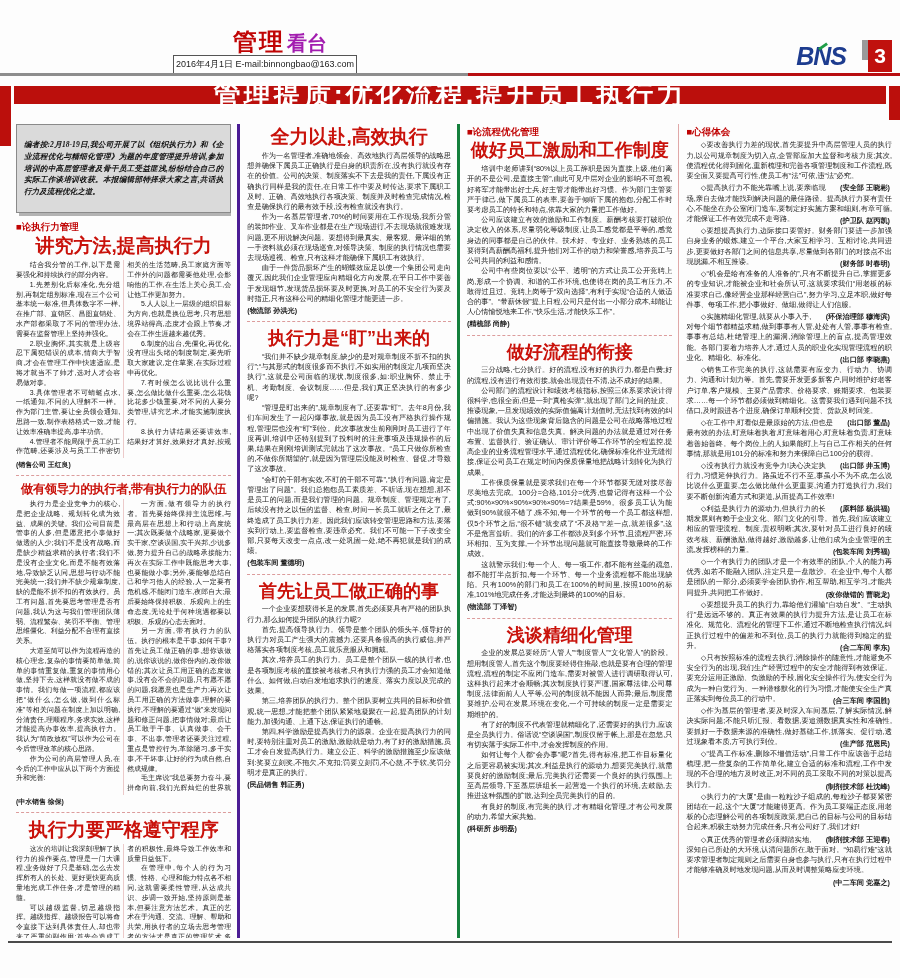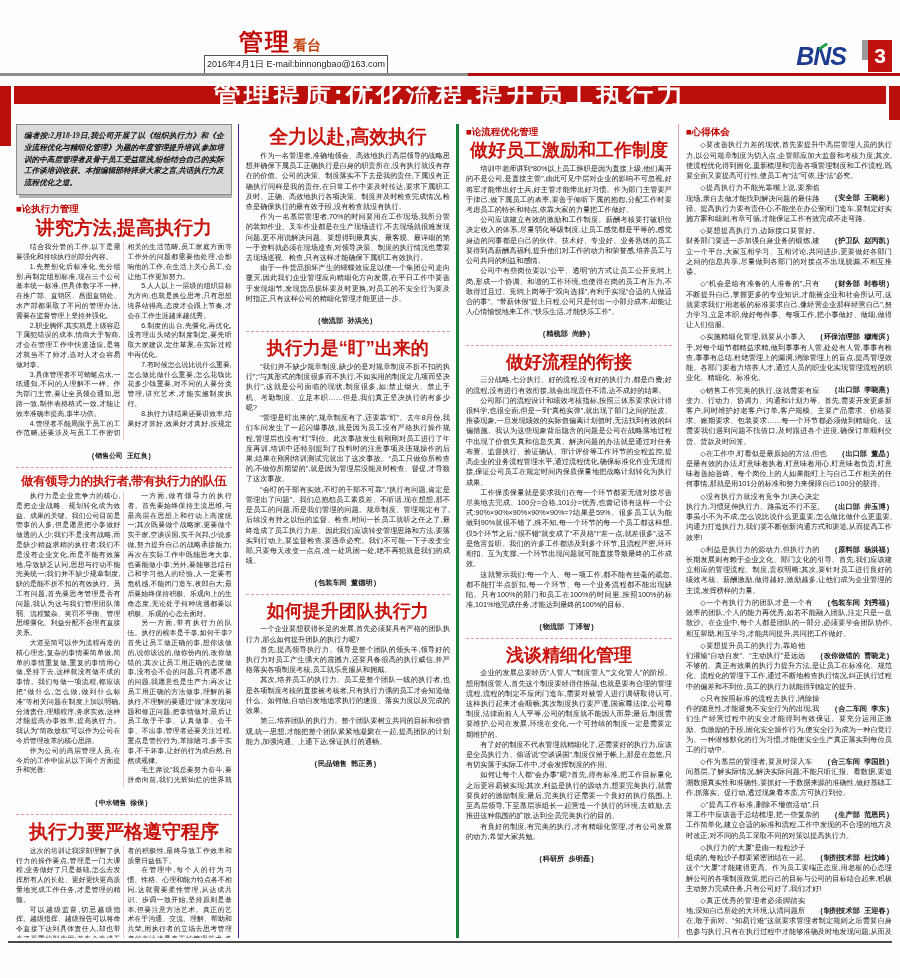--- a/index.html
+++ b/index.html
@@ -1,22 +1,22 @@
 <!DOCTYPE html>
 <html><head>
 <meta charset="utf-8">
 <style>
   html,body{margin:0;padding:0;background:#e9e9e9;}
   .page{position:relative;width:900px;height:978px;background:#fdfdfd;margin:0 auto;overflow:hidden;
         font-family:"Liberation Sans","DejaVu Sans",sans-serif;color:#1a1a1a;}
   
   .masthead{position:absolute;left:190px;top:26px;width:180px;text-align:center;}
   .mast-main{font-size:24px;font-weight:bold;color:#c00404;letter-spacing:2px;}
-  .mast-sub{font-size:14px;font-weight:bold;color:#c2410c;margin-left:2px;}
-  .dateline{position:absolute;left:204px;top:55px;width:182px;border:1px solid #555;
+  .mast-sub{font-size:20px;font-weight:bold;color:#a21caf;margin-left:2px;}
+  .dateline{position:absolute;left:173px;top:55px;width:182px;border:1px solid #555;
             font-size:9px;text-align:center;padding:2px 0;background:#fff;color:#222;}
   .logo{position:absolute;right:54px;top:42px;font-size:25px;font-weight:bold;font-style:italic;
         color:#1d3c8f;letter-spacing:-1px;}
   .logo .accent{position:absolute;left:22px;top:3px;width:10px;height:3px;background:#1f9e48;transform:rotate(-35deg);}
   .pagenum{position:absolute;right:8px;top:40px;width:30px;height:32px;display:flex;}
   .pagenum .grey{width:6px;height:20px;background:#9a9a9a;}
   .pagenum .red{flex:1;background:#c0110e;color:#fff;font-size:21px;font-weight:bold;
                 display:flex;align-items:center;justify-content:center;}
   .header-rule{position:absolute;left:0;right:0;top:73px;height:3px;
                background:linear-gradient(to right,#8d8d8d 0 52%,#b80d10 52% 100%);}
@@ -24,37 +24,37 @@
   .banner{position:absolute;left:14px;right:14px;top:86px;height:18px;background:#bb0f0c;
           color:#fff;display:flex;align-items:center;justify-content:center;}
   .banner-title{font-size:27px;font-weight:bold;letter-spacing:3px;}
   .edgebar{position:absolute;background:#bb0f0c;top:86px;width:11px;}
   .edgebar.left{left:0;height:60px;}
   .edgebar.right{right:0;height:34px;}
   
   .content{position:absolute;left:16px;right:8px;top:124px;height:814px;display:flex;}
   .col{overflow:hidden;line-height:1.42;}
   .c1{width:222px;font-size:6.9px;}
-  .c2{width:210px;font-size:7.2px;border-left:1px solid #4c1d95;padding-left:7px;margin-left:6px;}
+  .c2{width:210px;font-size:7.2px;border-left:3px solid #4c1d95;padding-left:7px;margin-left:6px;}
   .c3{width:212px;font-size:7.2px;border-left:3px solid #15803d;padding-left:7px;margin-left:6px;}
   .c4{width:212px;font-size:7.2px;border-left:1px solid #e0a8a8;padding-left:7px;margin-left:6px;}
   .editor-box{background:#dadada;border:1px solid #8a8a8a;box-shadow:3px 3px 0 #b3b3b3;
-              padding:5px 7px;font-size:7.6px;font-weight:bold;font-style:italic;
+              padding:14px 7px;font-size:7.6px;font-weight:bold;font-style:italic;
               font-family:"Liberation Serif","DejaVu Serif",serif;line-height:1.55;
               color:#111;margin-bottom:7px;text-align:justify;}
   .section-label{color:#c00404;font-weight:bold;font-size:9.5px;margin:1px 0 2px 0;}
   .headline{color:#c9120b;font-weight:bold;text-align:center;font-size:18px;margin:2px 0 3px 0;line-height:1.15;}
   .headline.xl{font-size:19px;}
   .headline.long{font-size:12.3px;letter-spacing:-0.4px;}
   .article + .article{border-top:1px dashed #dc9c9c;margin-top:5px;padding-top:4px;}
   .body{overflow:hidden;text-align:justify;}
   .twocol{column-count:2;column-gap:7px;column-rule:1px solid #eccaca;}
   .body p{margin:0;text-indent:2em;}
-  .byline{display:block;text-align:center;font-weight:bold;padding-right:5px;margin-top:12px;
-          font-family:Liberation Mono, monospace;}
+  .byline{display:block;text-align:left;font-weight:bold;padding-right:5px;margin-top:2px;
+          font-family:Liberation Sans, sans-serif;}
   .mh200{max-height:198px;} .mh300{max-height:296px;} .mh150{max-height:148px;}
   .mh190{max-height:188px;} .mh272{max-height:268px;} .mh228{max-height:224px;}
   .mh196{max-height:192px;} .mh266{max-height:262px;} .mh244{max-height:240px;}
   .notes p{margin:0 0 2px 0;text-indent:2em;text-align:justify;}
   .notes .byline{display:inline;float:right;padding-right:2px;}
   .bottom-rule{position:absolute;left:8px;right:8px;top:941px;height:2px;background:#4a4a4a;}
 </style>
 </head>
 <body>
 
@@ -129,33 +129,34 @@
         <div class="body mh190">
             <p>作为一名管理者,准确地领会、高效地执行高层领导的战略思想并确保下属员工正确执行是自身的职责所在,没有执行就没有存在的价值。公司的决策、制度落实不下去是我的责任,下属没有正确执行同样是我的责任,在日常工作中要及时传达,要求下属职工及时、正确、高效地执行各项决策、制度并及时检查完成情况,检查是确保执行的最有效手段,没有检查就没有执行。</p>
             <p>作为一名基层管理者,70%的时间要用在工作现场,我所分管的装卸作业、叉车作业都是在生产现场进行,不去现场就很难发现问题,更不用说解决问题。要想得到最真实、最客观、最详细的第一手资料就必须在现场巡查,对领导决策、制度的执行情况也需要去现场巡视、检查,只有这样才能确保下属职工有效执行。</p>
             <p>由于一件货品损坏产生的蝴蝶效应足以使一个集团公司走向覆灭,因此我们企业管理应向精细化方向发展,在平日工作中要善于发现细节,发现货品损坏要及时更换,对员工的不安全行为要及时指正,只有这样公司的精细化管理才能更进一步。</p>
           </div>
         <span class="byline">(物流部 孙洪光)</span>
       </article>
       <article class="article">
         <h2 class="headline">执行力是“盯”出来的</h2>
         <div class="body mh272">
-            <p>“我们并不缺少规章制度,缺少的是对规章制度不折不扣的执行”;“与其形式的制度很多而不执行,不如实用的制度定几项而坚决执行”,这就是公司面临的现状,制度很多,如:禁止烟火、禁止手机、考勤制度、立足本职……但是,我们真正坚决执行的有多少呢?</p>
+            <p>“我们并不缺少规章制度,缺少的是对规章制度不折不扣的执行”;“与其形式的制度很多而不执行,不如实用的制度定几项而坚决执行”,这就是公司面临的现状,制度很多,如:职业胸怀、禁止手机、考勤制度、会议制度……但是,我们真正坚决执行的有多少呢?</p>
             <p>“管理是盯出来的”,规章制度有了,还要靠“盯”。去年8月份,我们车间发生了一起闪爆事故,就是因为员工没有严格执行操作规程,管理层也没有“盯”到位。此次事故发生前刚刚对员工进行了年度再训,培训中还特别提到了投料时的注意事项及违规操作的后果,结果在刚刚培训测试完就出了这次事故。“员工只做你所检查的,不做你所期望的”,就是因为管理层没能及时检查、督促,才导致了这次事故。</p>
             <p>“会盯的干部有实效,不盯的干部不可靠”,“执行有问题,肯定是管理出了问题”。我们总抱怨员工素质差、不听话,现在想想,那不是员工的问题,而是我们管理的问题。规章制度、管理规定有了,后续没有持之以恒的监督、检查,时间一长员工就听之任之了,最终造成了员工执行力差。因此我们应该转变管理思路和方法,要落实到行动上,要监督检查,要违章必究。我们不可能一下子改变全部,只要每天改变一点点,改一处巩固一处,绝不再犯就是我们的成绩。</p>
           </div>
         <span class="byline">(包装车间 董德明)</span>
       </article>
       <article class="article">
-        <h2 class="headline">如何提升团队执行力</h2>
+        <h2 class="headline">首先让员工做正确的事</h2>
         <div class="body mh228">
             <p>一个企业要想获得长足的发展,首先必须要具有严格的团队执行力,那么如何提升团队的执行力呢?</p>
             <p>首先,提高领导执行力。领导是整个团队的领头羊,领导好的执行力对员工产生强大的震撼力,还要具备很高的执行威信,并严格落实各项制度考核,员工就乐意服从和拥戴。</p>
             <p>其次,培养员工的执行力。员工是整个团队一线的执行者,也是各项制度考核的直接被考核者,只有执行力强的员工才会知道做什么、如何做,自动自发地追求执行的速度、落实力度以及完成的效果。</p>
             <p>第三,培养团队的执行力。整个团队要树立共同的目标和价值观,统一思想,才能把整个团队紧紧地凝聚在一起,提高团队的计划能力,加强沟通、上通下达,保证执行的通畅。</p>
+            <p>第四,科学激励是提高执行力的源泉。企业在提高执行力的同时,要特别注重对员工的激励,激励就是动力,有了好的激励措施,员工才会自发提高执行力。建立公正、科学的激励措施至少应该做到:奖要立刻奖,不拖欠,不克扣;罚要立刻罚,不心慈,不手软,奖罚分明才是真正的执行。</p>
           </div>
         <span class="byline">(民品销售 韩正勇)</span>
       </article>
     </div>
 
     <div class="col c3">
       <div class="section-label">■论流程优化管理</div>
       <article class="article">
         <h2 class="headline">做好员工激励和工作制度</h2>
         <div class="body mh196">

